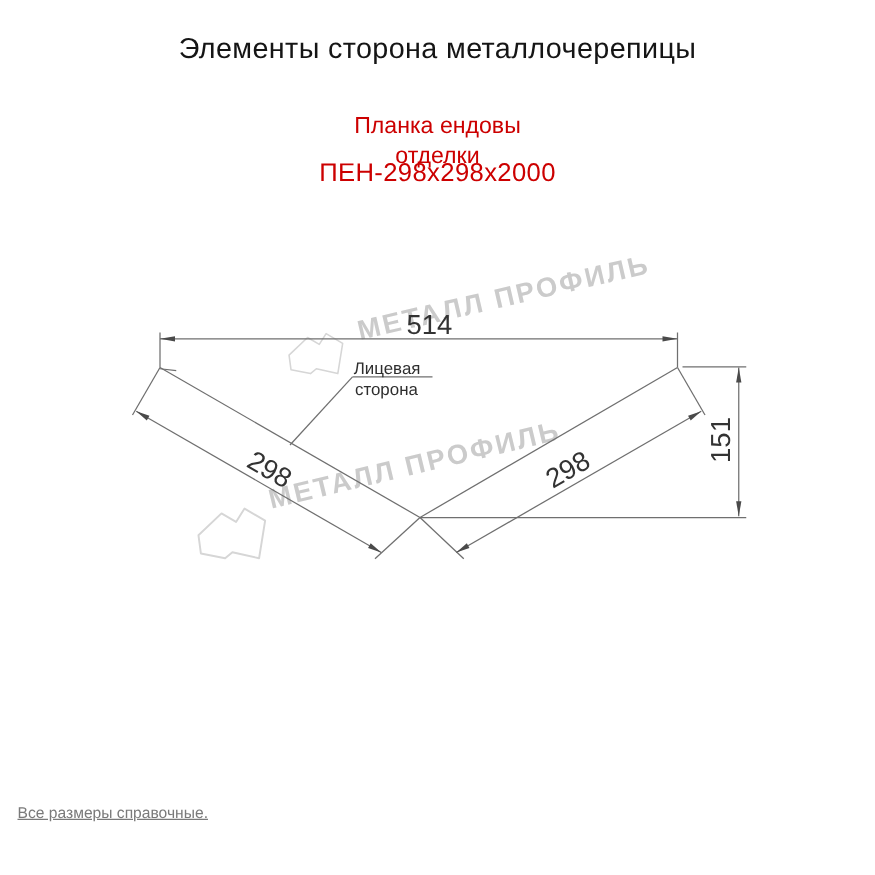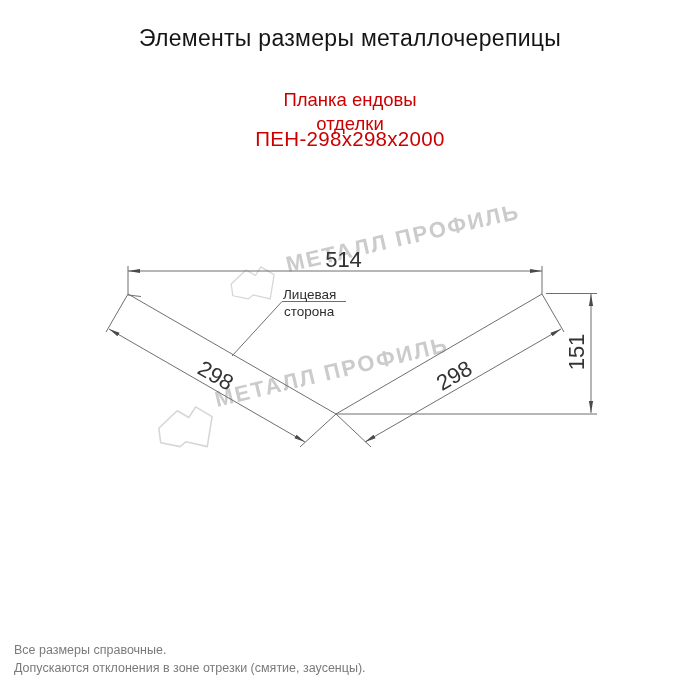--- a/index.html
+++ b/index.html
@@ -2,36 +2,36 @@
 <html><head>
 <meta charset="utf-8">
 <style>
   html,body{margin:0;padding:0;background:#fff;}
   .page{position:relative;width:700px;height:700px;background:#ffffff;overflow:hidden;
         font-family:"Liberation Sans",sans-serif;}
   .hdr{position:absolute;left:0;width:700px;text-align:center;}
   .title{top:24px;font-size:23px;line-height:28px;color:#151515;letter-spacing:.3px;}
   .product{top:72px;font-size:18.5px;line-height:24px;color:#cc0000;margin-top:16px;}
   .model{top:127px;font-size:20.5px;line-height:24px;color:#cc0000;letter-spacing:.3px;}
-  .ftr{position:absolute;left:14px;top:641px;font-size:12.5px;line-height:18px;color:#7a7a7a;}
+  .ftr{position:absolute;left:14px;top:641px;font-size:12.5px;line-height:18px;color:#7a7a7a;text-decoration:underline;}
   svg{position:absolute;left:0;top:0;}
   .wm-text{font-family:"Liberation Sans",sans-serif;font-size:22px;font-weight:bold;
            letter-spacing:2px;fill:#cbcbcb;}
   .wm-logo{fill:none;stroke:#d6d6d6;stroke-width:1.6;stroke-linejoin:round;}
   .dline{stroke:#6f6f6f;stroke-width:1;fill:none;}
   .arrow{fill:#4a4a4a;stroke:none;}
   .dimtxt{font-family:"Liberation Sans",sans-serif;font-size:22px;fill:#333333;}
   .lbltxt{font-family:"Liberation Sans",sans-serif;font-size:13.5px;fill:#2e2e2e;}
 </style>
 </head>
 <body>
 
 <div class="page">
 
-  <div class="hdr title">Элементы размеры металлочерепицы</div>
+  <div class="hdr title">Элементы сторона металлочерепицы</div>
   <div class="hdr product">
     <div>Планка ендовы</div>
     <div>отделки</div>
   </div>
   <div class="hdr model">ПЕН-298x298x2000</div>
 
   <svg width="700" height="700" viewBox="0 0 700 700">
 
     <g>
       <g transform="translate(225,263) scale(0.78)">
@@ -91,16 +91,15 @@
     <g>
       <line class="dline" x1="282" y1="301.5" x2="232" y2="356"></line>
       <line class="dline" x1="282" y1="301.5" x2="346" y2="301.5"></line>
       <text class="lbltxt" x="283" y="299">Лицевая</text>
       <text class="lbltxt" x="284" y="316">сторона</text>
     </g>
   </svg>
 
   <div class="ftr">
     <div>Все размеры справочные.</div>
-    <div>Допускаются отклонения в зоне отрезки (смятие, заусенцы).</div>
   </div>
 
 </div>
 
 </body></html>

